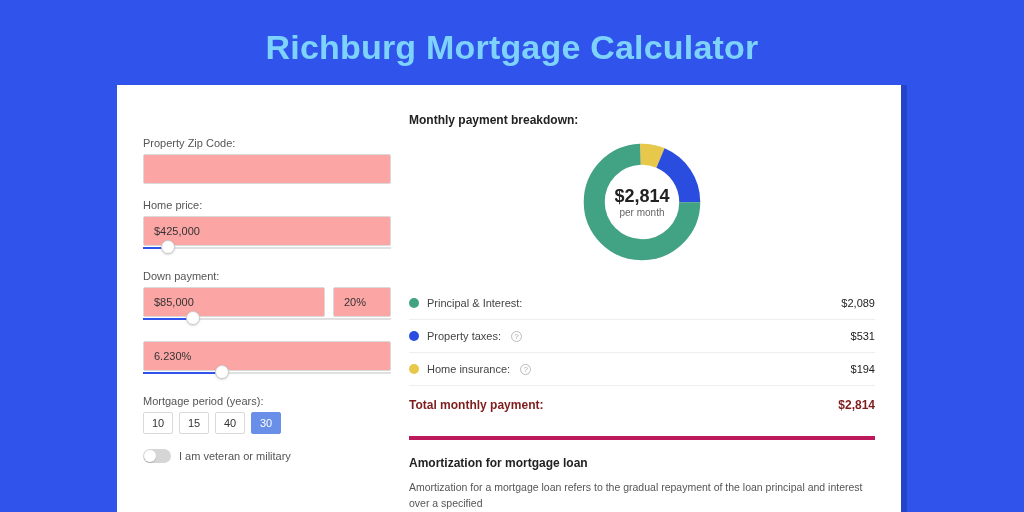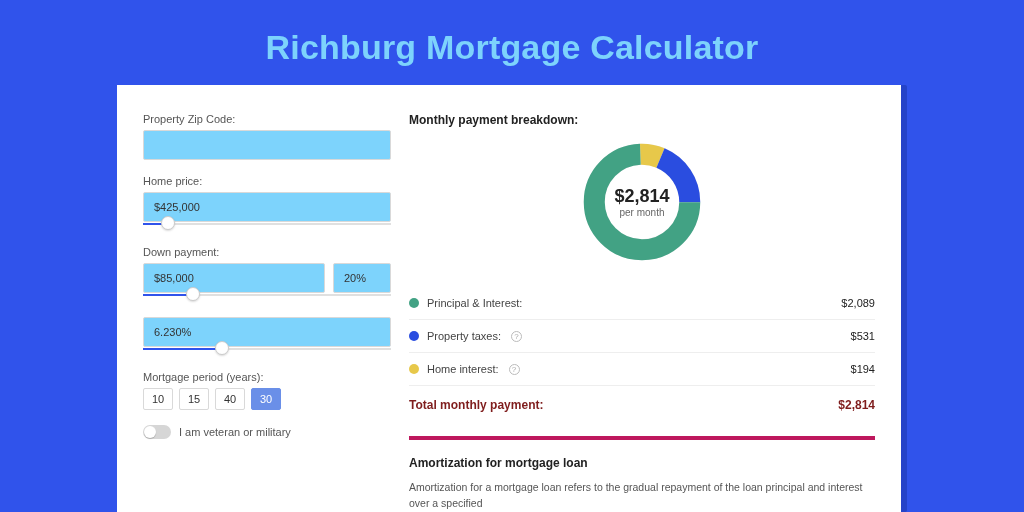--- a/index.html
+++ b/index.html
@@ -29,40 +29,41 @@
   .panel {
     background: #fff;
     width: 100%;
     display: flex;
     padding: 28px 26px 0 26px;
     min-height: 420px;
   }
   .left {
     width: 248px;
     flex: 0 0 248px;
+    margin-top: 24px;
   }
   .right {
     flex: 1;
     padding-left: 18px;
   }
   .label {
     font-size: 11px;
     color: #555;
     margin-bottom: 5px;
   }
   .field-group { margin-bottom: 15px; }
   .text-input {
     width: 100%;
     border: 1px solid #d9d9d9;
     border-radius: 2px;
     height: 30px;
     padding: 0 10px;
     font-size: 11px;
     color: #333;
-    background: #7dd3fc;
+    background: #fca5a5;
   }
   .row2 { display: flex; gap: 8px; }
   .row2 .text-input:first-child { flex: 1; }
   .row2 .text-input:last-child { width: 58px; }
   .slider-wrap { position: relative; height: 10px; margin-top: -1px; }
   .slider-track {
     height: 2px; background: #e0e0e0; position: absolute; left: 0; right: 0; top: 2px;
   }
   .slider-fill {
     height: 2px; background: #3053eb; position: absolute; left: 0; top: 2px;
@@ -226,21 +227,21 @@
             <div class="legend-left">
               <span class="dot blue"></span>
               <span class="legend-name">Property taxes:</span>
               <span class="info-icon">?</span>
             </div>
             <span class="legend-val">$531</span>
           </div>
           <div class="legend-row">
             <div class="legend-left">
               <span class="dot yellow"></span>
-              <span class="legend-name">Home interest:</span>
+              <span class="legend-name">Home insurance:</span>
               <span class="info-icon">?</span>
             </div>
             <span class="legend-val">$194</span>
           </div>
         </div>
 
     <div class="total-row">
       <span>Total monthly payment:</span>
       <span>$2,814</span>
     </div>

